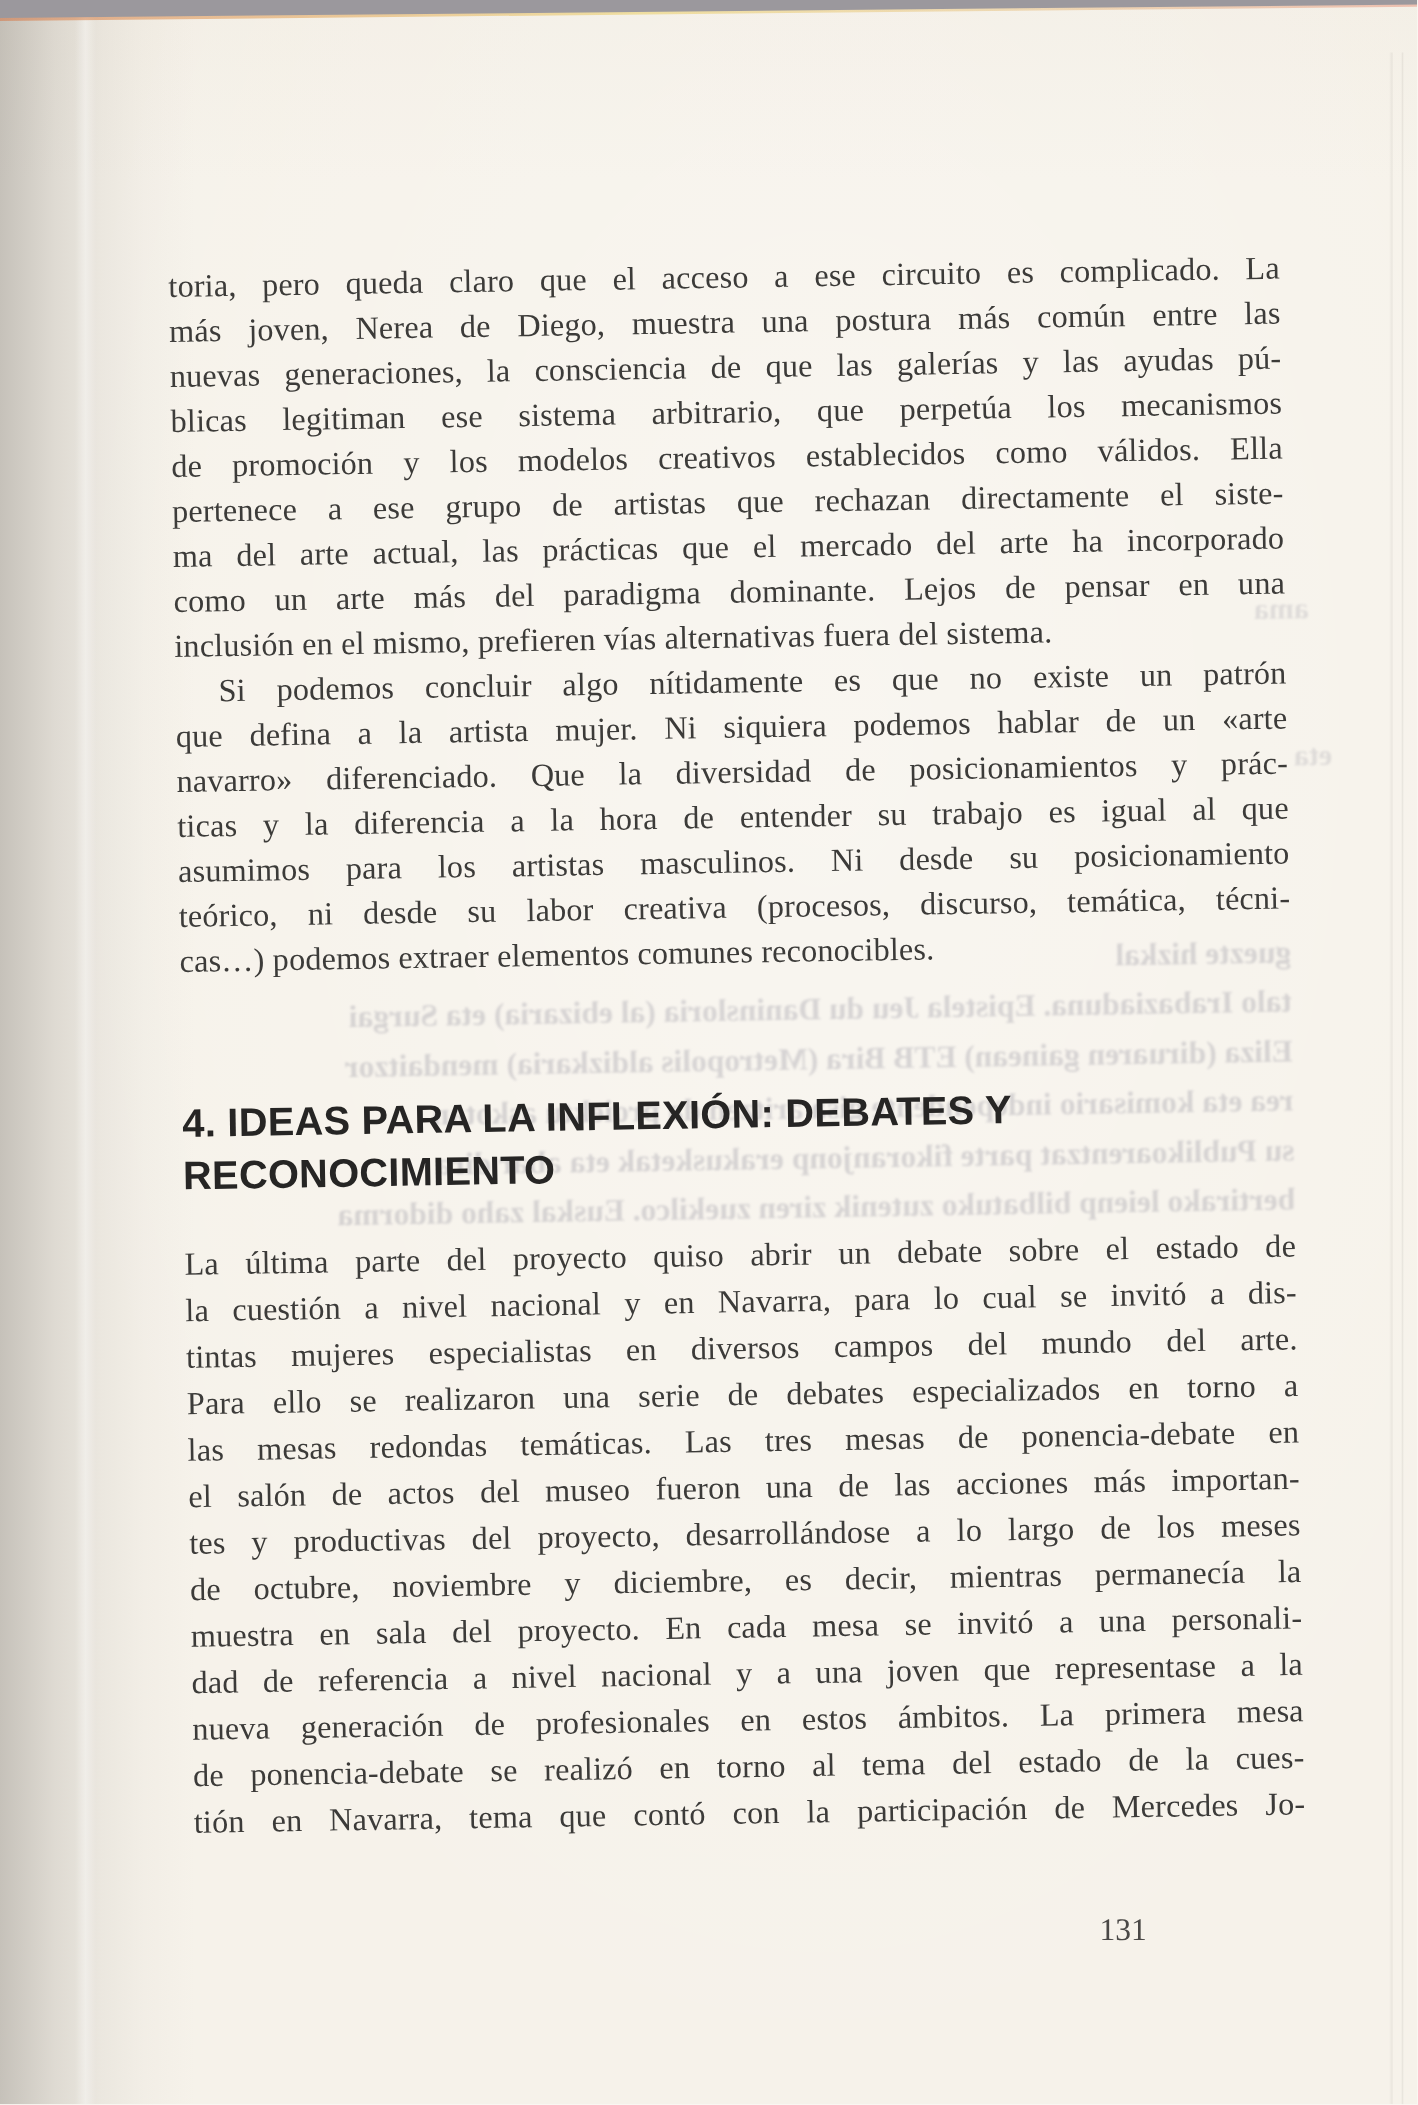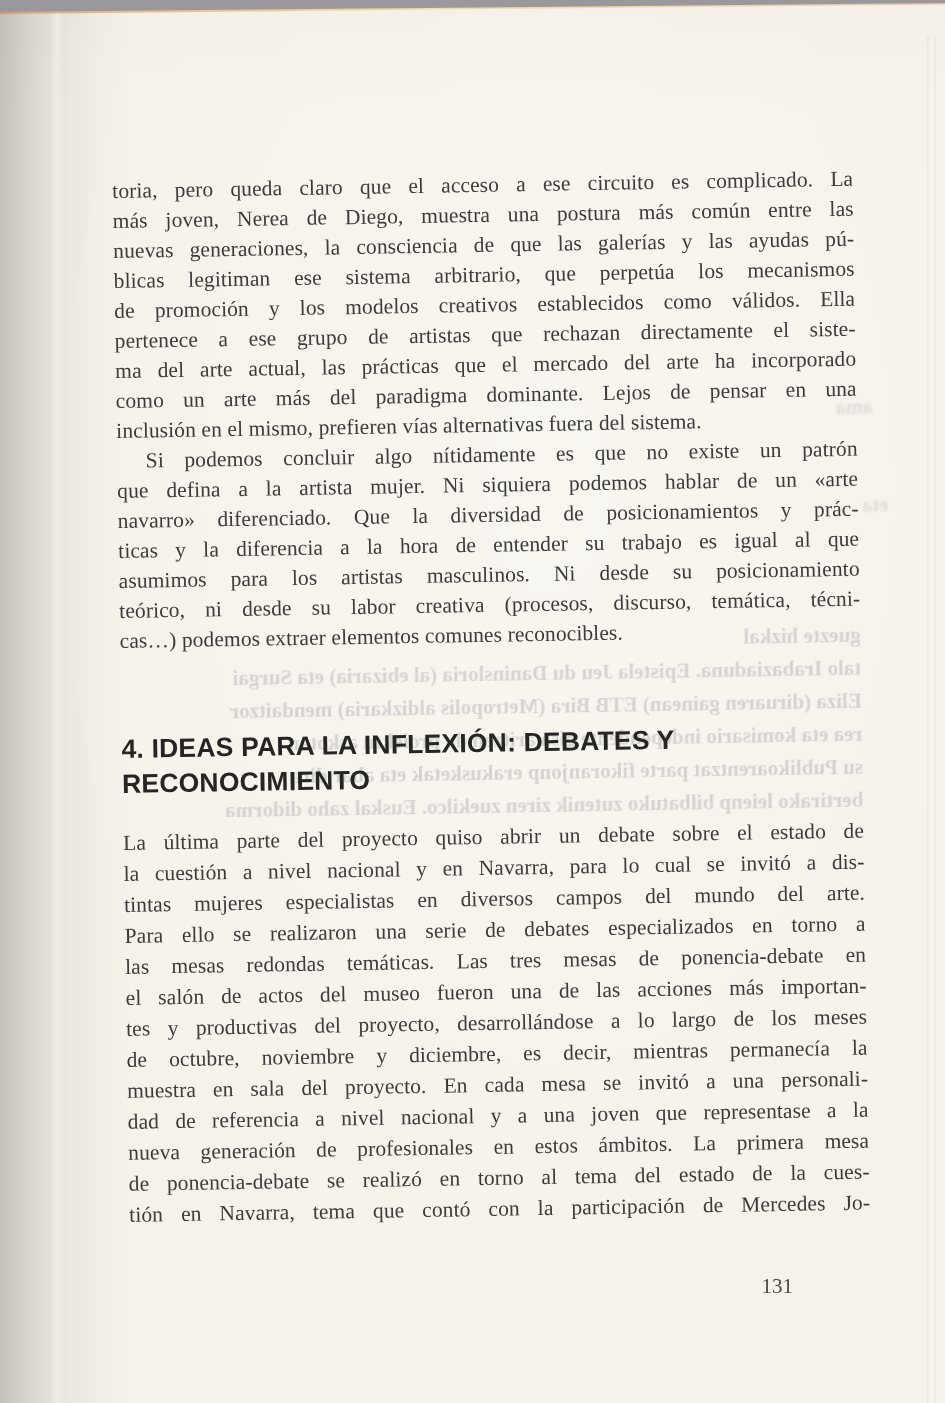--- a/index.html
+++ b/index.html
@@ -120,21 +120,21 @@
     opacity: 0.22;
     filter: blur(0.8px);
     font-weight: 600;
     font-size: 20px;
     transform: scaleX(-1);
   }
   .frag1 { left: 720px; top: 232px; }
   .frag2 { left: 745px; top: 330px; }
   .page-number {
     position: absolute; left: 733px; top: 1274px; width: 60px;
-    text-align: right;
+    text-align: left;
     font-size: 21px;
     color: var(--pagenum_ink);
     z-index: 2;
   }
 </style>
 </head>
 <body>
 
 <div class="scan">
   <div class="paper-tint"></div>

